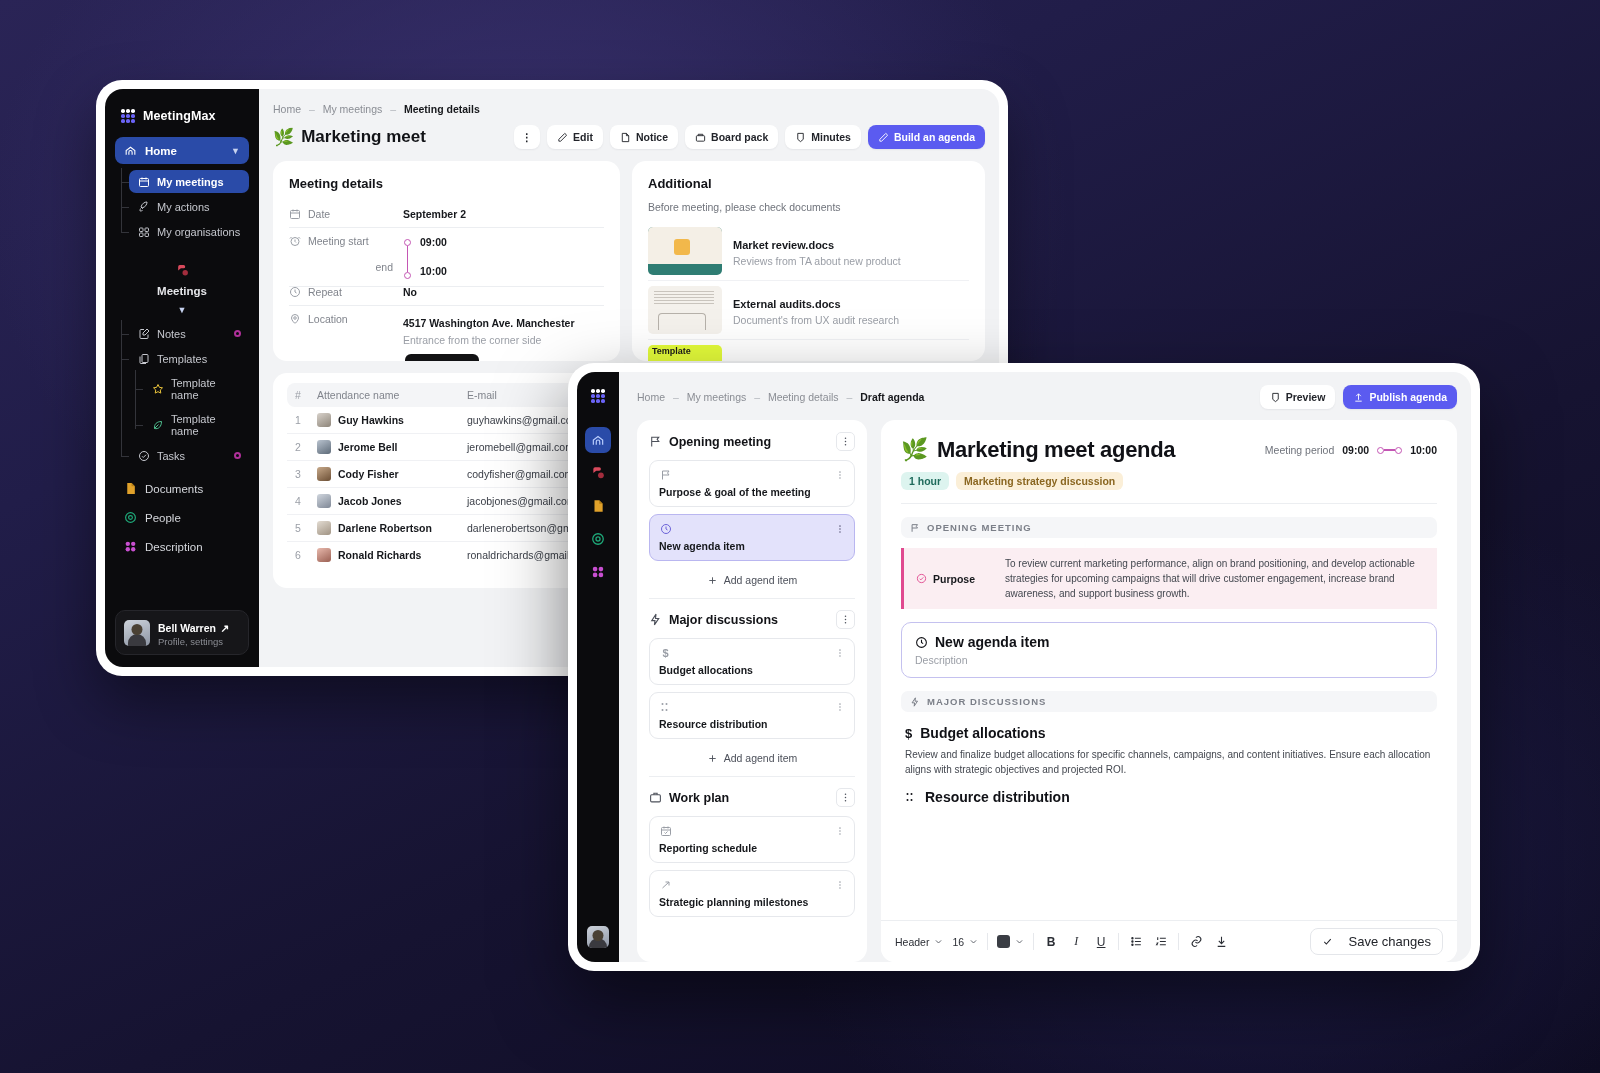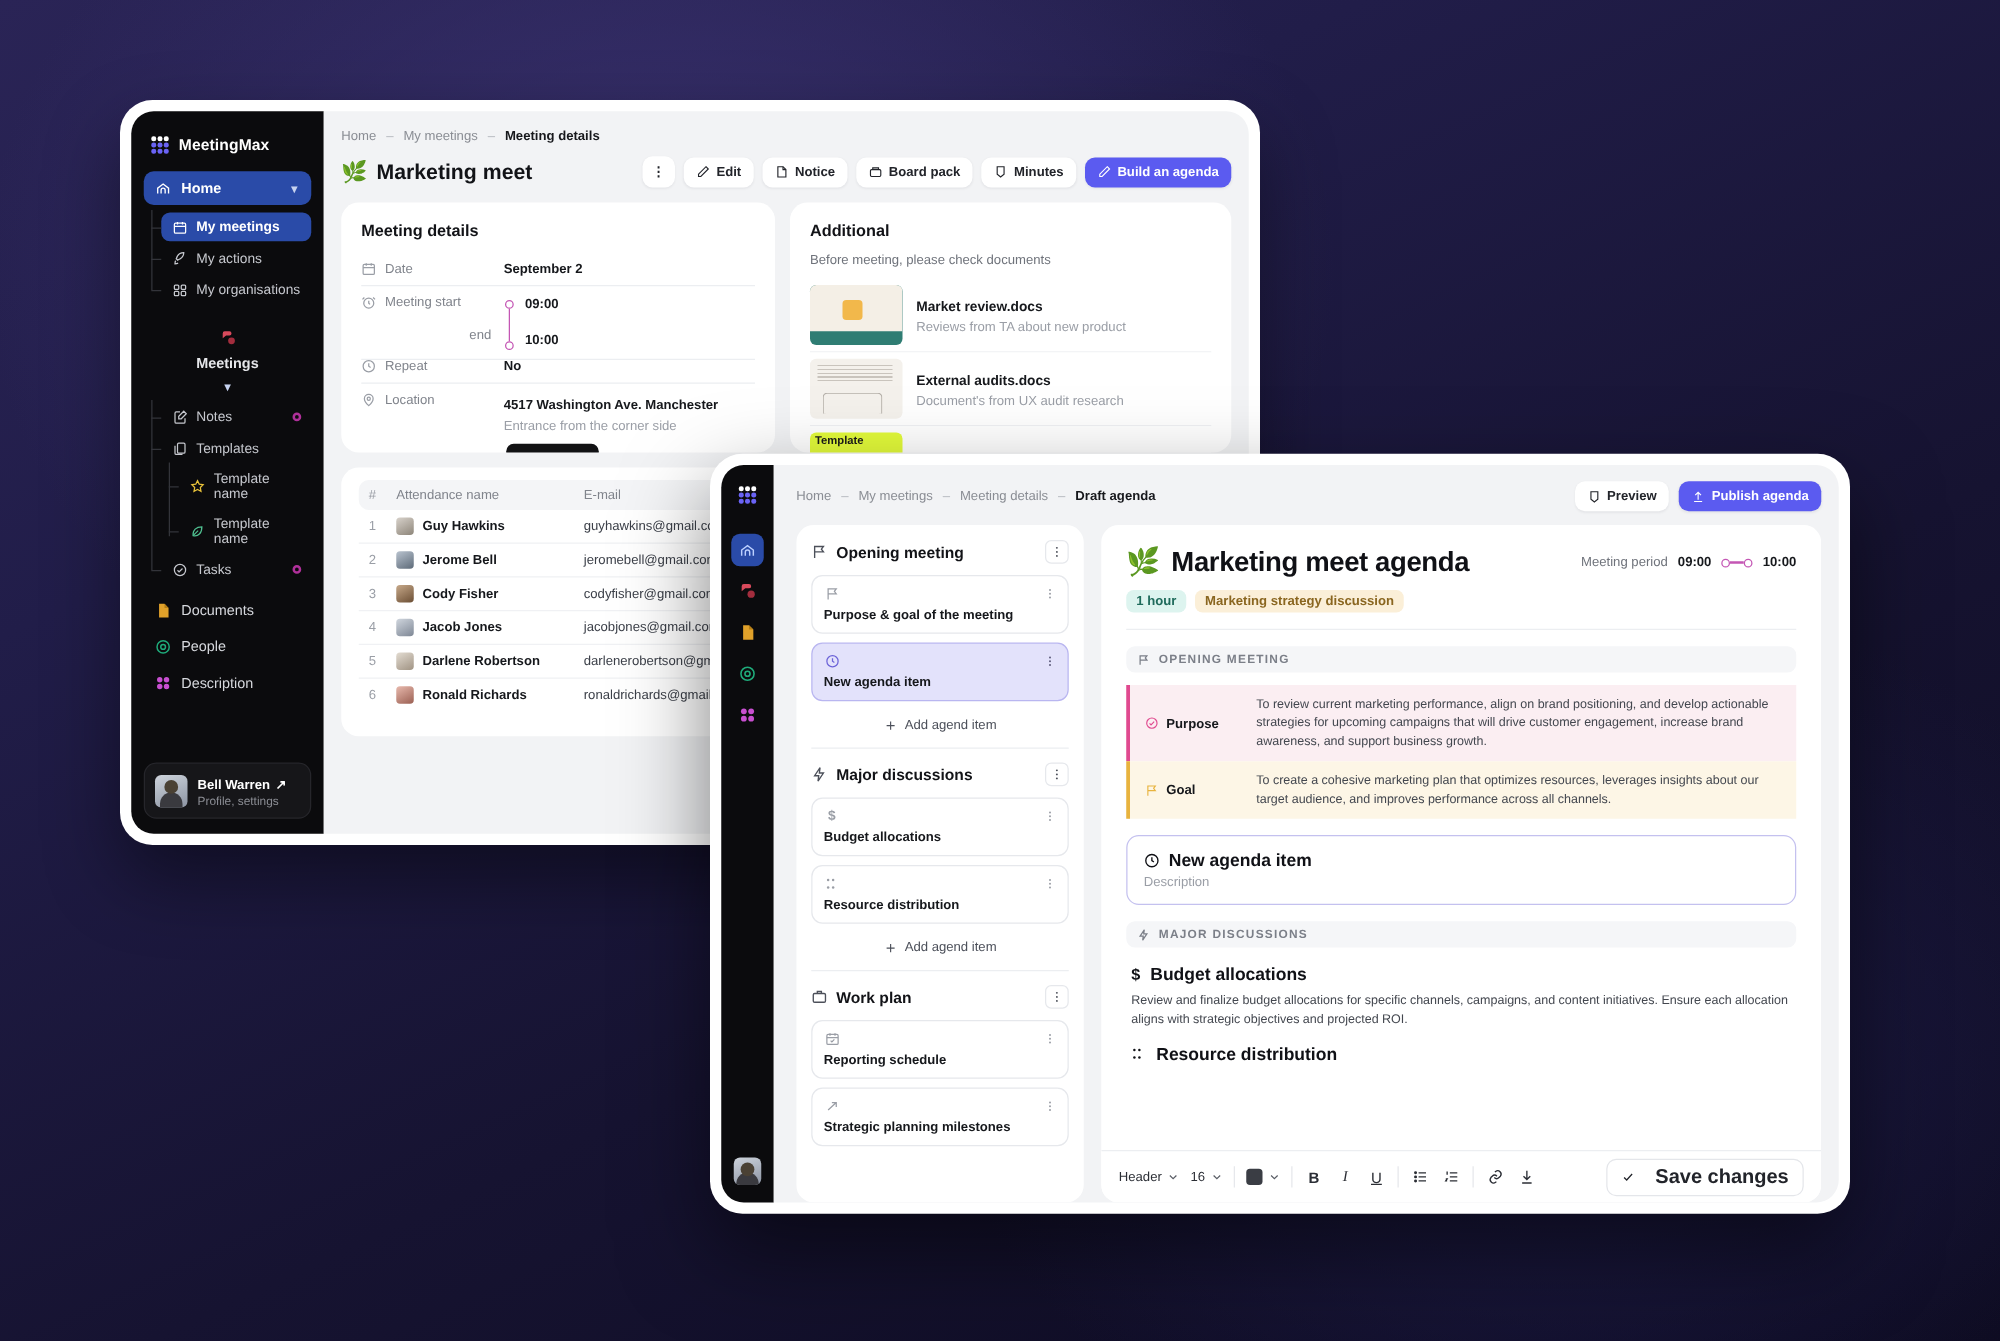--- a/index.html
+++ b/index.html
@@ -233,21 +233,21 @@
     background:#fff; border-top:1px solid #eceef1; display:flex; align-items:center;
     gap:9px; padding:0 14px; }
   .eb-sel { display:flex; align-items:center; gap:5px; font-size:10.5px; color:#2b2e35;
     cursor:pointer; }
   .eb-div { width:1px; height:17px; background:#e6e8ec; }
   .eb-sw { width:13px; height:13px; border-radius:3px; background:#3a3d44; }
   .eb-ic { font-size:12px; color:#2b2e35; cursor:pointer; display:flex;
     align-items:center; justify-content:center; width:16px; }
   .save-btn { margin-left:auto; display:flex; align-items:center; gap:16px;
     background:#fff; border:1px solid #e4e6ea; border-radius:8px; padding:5px 11px;
-    font-size:16px; font-weight:700; color:#22242a; cursor:pointer; }
+    font-size:13px; font-weight:400; color:#22242a; cursor:pointer; }
   svg { display:block; }
 </style>
 </head>
 <body>
 
 <div id="win1">
 
   <div id="w1sidebar">
     <div class="brand">
       <span class="dotgrid">
@@ -879,29 +879,20 @@
         <div class="pg-row purpose">
           <span class="pg-key">
             <svg width="11" height="11" viewBox="0 0 24 24" fill="none" stroke="#e0498f" stroke-width="2">
                 <circle cx="12" cy="12" r="9"></circle>
                 <path d="M8 12.5l2.5 2.5L16 9.5"></path>
               </svg>
             <span>Purpose</span>
           </span>
           <span class="pg-txt">To review current marketing performance, align on brand positioning, and develop actionable strategies for upcoming campaigns that will drive customer engagement, increase brand awareness, and support business growth.</span>
         </div>
-        <div class="pg-row goal">
-          <span class="pg-key">
-            <svg width="11" height="11" viewBox="0 0 24 24" fill="none" stroke="#e8b33e" stroke-width="2">
-                <path d="M5 21V4h13l-3 4 3 4H5"></path>
-              </svg>
-            <span>Goal</span>
-          </span>
-          <span class="pg-txt">To create a cohesive marketing plan that optimizes resources, leverages insights about our target audience, and improves performance across all channels.</span>
-        </div>
 
         <div class="new-item-box">
           <div class="nib-title">
             <svg width="13" height="13" viewBox="0 0 24 24" fill="none" stroke="#101116" stroke-width="2">
                 <circle cx="12" cy="12" r="9"></circle>
                 <path d="M12 7v5l3 2"></path>
               </svg>
             <span>New agenda item</span>
           </div>
           <div class="nib-desc">Description</div>

